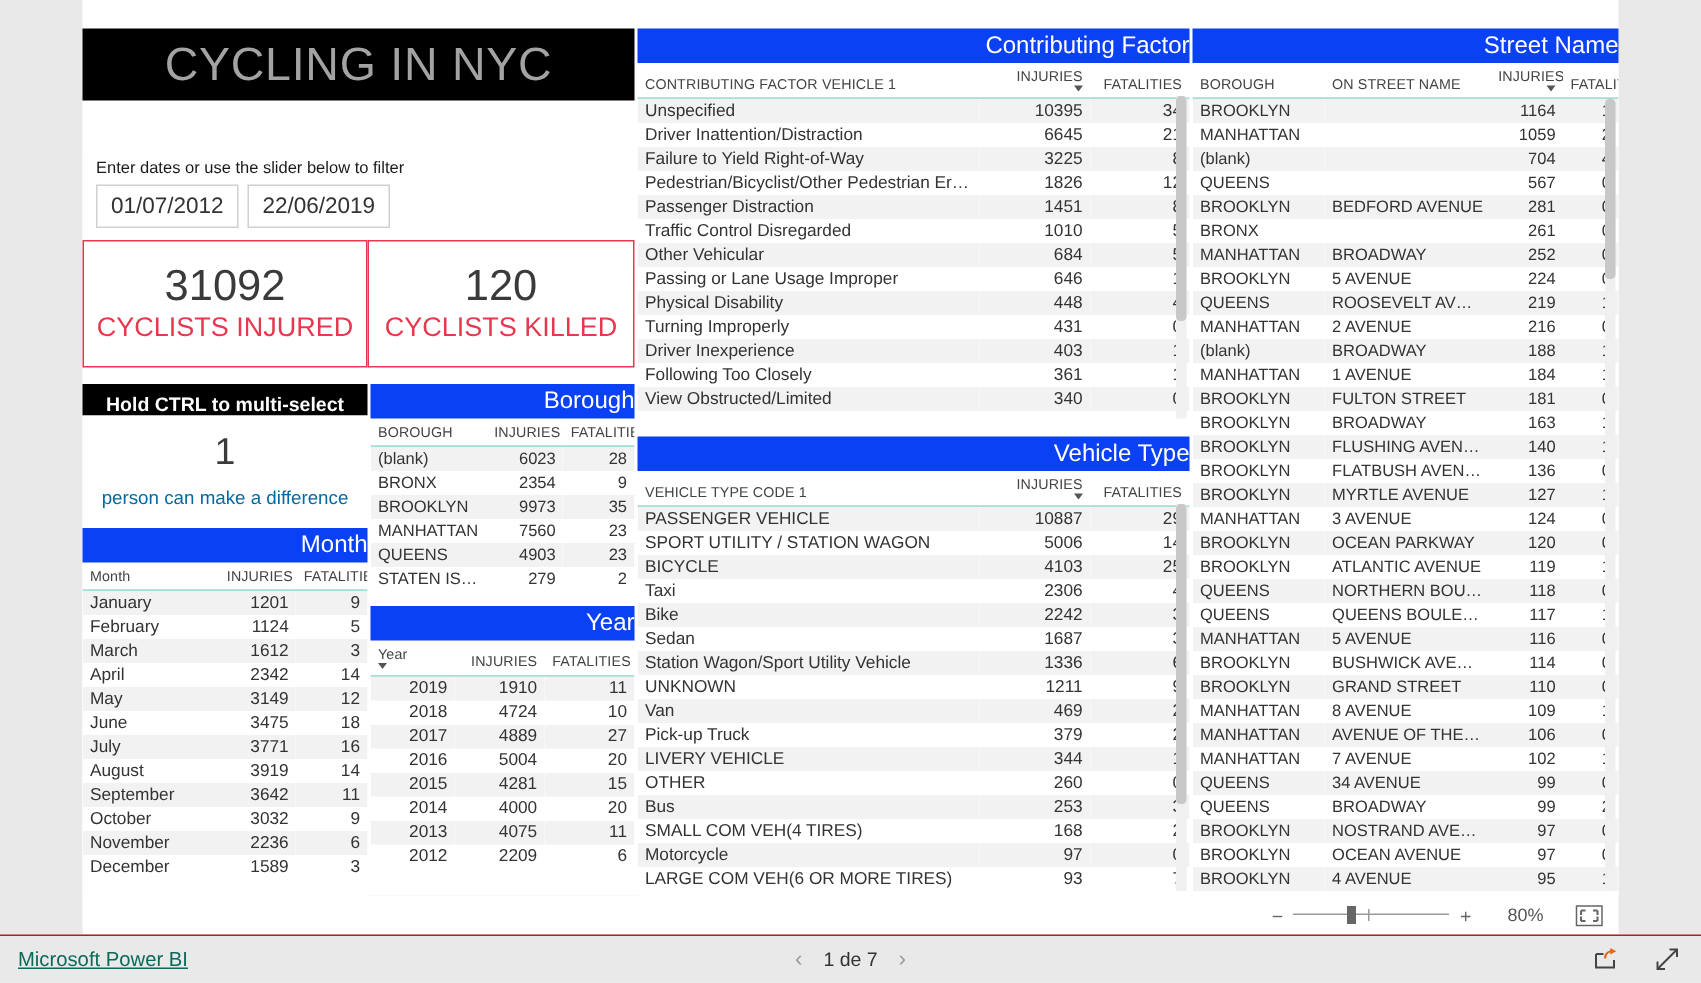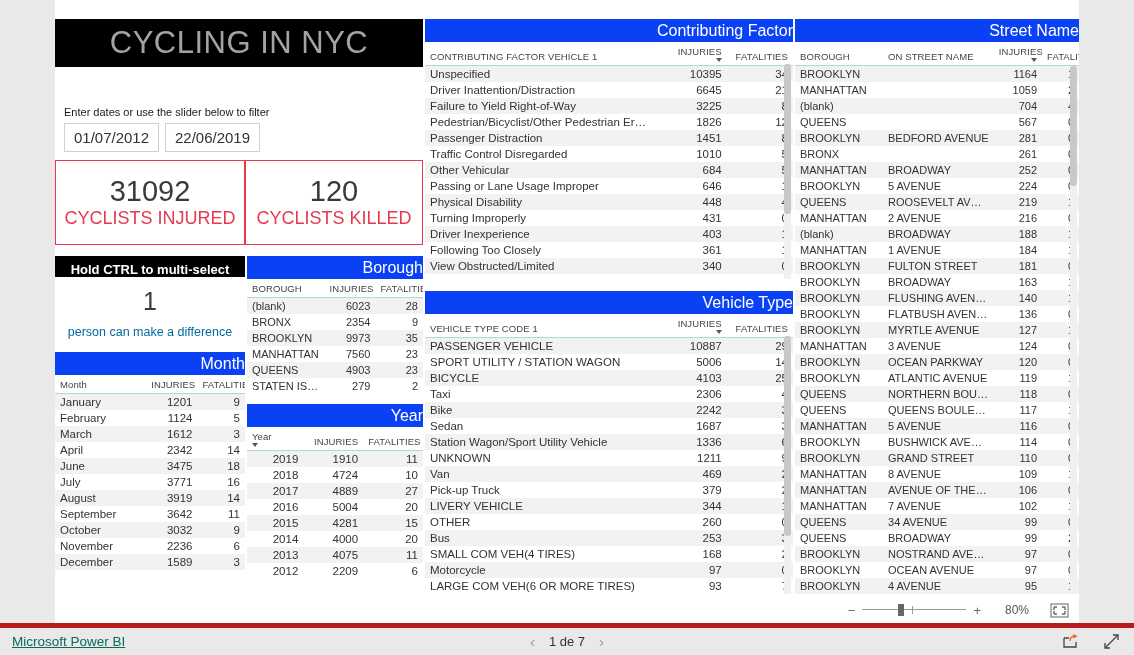--- a/index.html
+++ b/index.html
@@ -141,21 +141,21 @@
   }
   #zoombar .zline { position: absolute; left: 0; right: 0; top: 5px; height: 1px; background: #999; }
   #zoombar .zthumb { position: absolute; left: 36px; top: 0px; width: 6px; height: 12px; background: #666; }
   #zoombar .ztick { position: absolute; left: 50px; top: 2px; width: 1px; height: 8px; background: #999; }
   #zoombar .zpct { font-size: 12px; color: #555; width: 42px; text-align: center; margin-left: 10px; }
   #zoombar .fitbtn { margin-left: 12px; display: flex; align-items: center; }
 
   
   #footer {
     position: absolute; left: 0; top: 623px; width: 1134px; height: 32px;
-    background: #e9e9e9; border-top: 5px solid #b91c1c;
+    background: #e9e9e9; border-top: 1px solid #b91c1c;
     display: flex; align-items: center;
   }
   #pbi-link {
     margin-left: 12px; font-size: 13.5px; color: #0b6a5a;
     text-decoration: underline; cursor: pointer;
   }
   #pager {
     position: absolute; left: 50%; transform: translateX(-50%);
     display: flex; align-items: center; gap: 14px;
     font-size: 13px; color: #333;
@@ -237,20 +237,25 @@
               </tr>
               <tr>
                 <td>March</td>
                 <td class="num">1612</td>
                 <td class="num">3</td>
               </tr>
               <tr>
                 <td>April</td>
                 <td class="num">2342</td>
                 <td class="num">14</td>
+              </tr>
+              <tr>
+                <td>May</td>
+                <td class="num">3149</td>
+                <td class="num">12</td>
               </tr>
               <tr>
                 <td>June</td>
                 <td class="num">3475</td>
                 <td class="num">18</td>
               </tr>
               <tr>
                 <td>July</td>
                 <td class="num">3771</td>
                 <td class="num">16</td>

